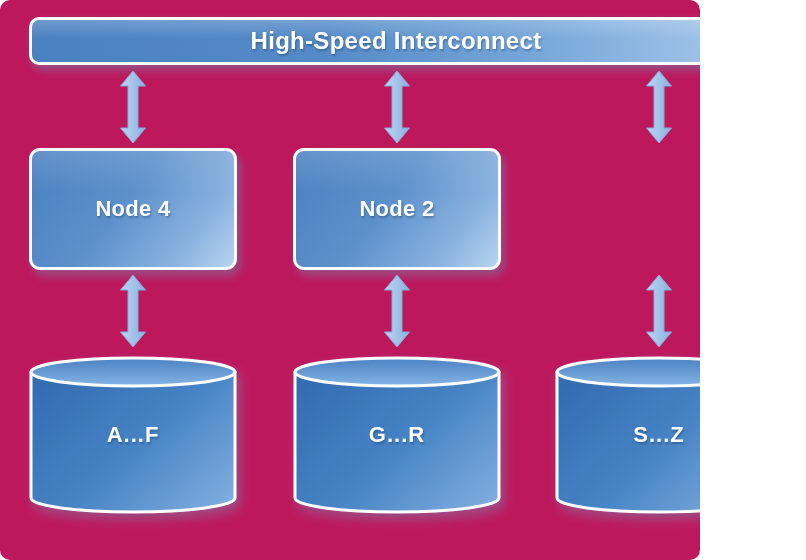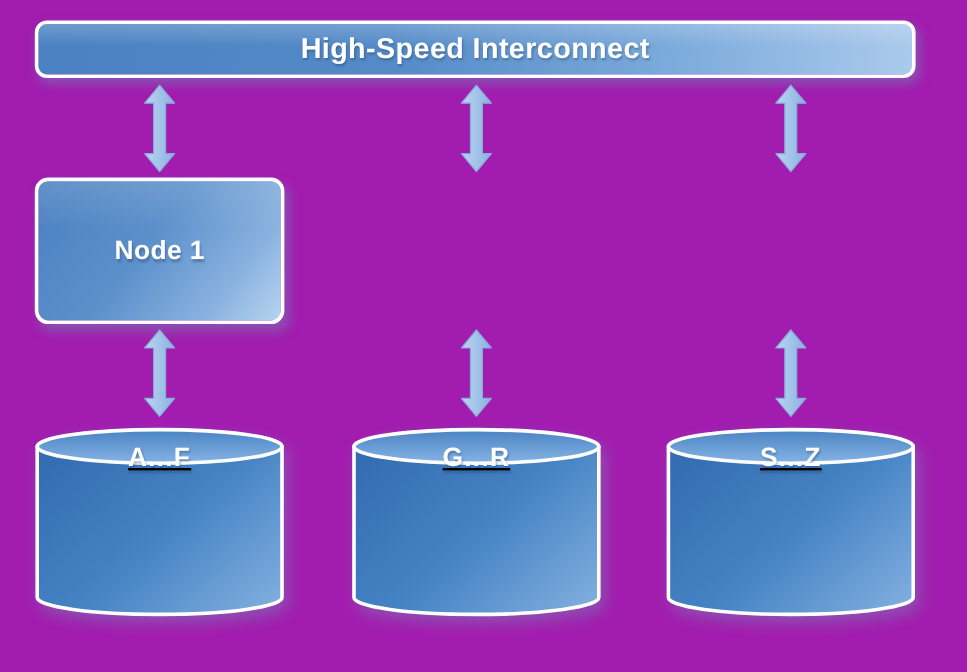--- a/index.html
+++ b/index.html
@@ -1,22 +1,23 @@
 <!DOCTYPE html>
 <html><head>
 <meta charset="utf-8">
 <style>
   html, body { margin: 0; padding: 0; background: #ffffff; }
   .canvas {
     position: relative;
-    width: 806px;
+    width: 700px;
     height: 560px;
-    background: #a21caf;
+    background: #be185d;
     font-family: "Liberation Sans", sans-serif;
     overflow: hidden;
+    border-radius: 10px;
   }
   .shape-label {
     color: #ffffff;
     font-weight: bold;
     text-shadow: 1px 2px 2px rgba(25, 55, 95, 0.38);
     letter-spacing: 0.3px;
     user-select: none;
   }
   
   .interconnect {
@@ -72,24 +73,23 @@
     width: 212px; height: 162px;
   }
   .cylinder svg { filter: drop-shadow(4px 6px 6px rgba(115, 145, 182, 0.45)); }
   .cyl-1 { left: 27px; }
   .cyl-2 { left: 291px; }
   .cyl-3 { left: 553px; }
   .cylinder .label-layer {
     position: absolute;
     left: 0; right: 0; top: 14px; bottom: 14px;
     display: flex;
-    align-items: flex-start;
+    align-items: center;
     justify-content: center;
     pointer-events: none;
-    text-decoration: underline;
   }
   .cylinder .shape-label { font-size: 22px; letter-spacing: 1px; }
   .defs-holder { position: absolute; width: 0; height: 0; }
 </style>
 </head>
 <body>
 
 <svg class="defs-holder" aria-hidden="true">
   <defs>
     <linearGradient id="arrowGrad" x1="0" y1="0" x2="1" y2="0">
@@ -125,21 +125,24 @@
       <polygon points="15,1 27.5,16 20,16 20,58 27.5,58 15,73 2.5,58 10,58 10,16 2.5,16" fill="url(#arrowGrad)" stroke="#85acd9" stroke-width="1" stroke-linejoin="round"></polygon>
     </svg>
   </div>
   <div class="arrow arrow-row-1 arrow-col-3">
     <svg width="30" height="74" viewBox="0 0 30 74">
       <polygon points="15,1 27.5,16 20,16 20,58 27.5,58 15,73 2.5,58 10,58 10,16 2.5,16" fill="url(#arrowGrad)" stroke="#85acd9" stroke-width="1" stroke-linejoin="round"></polygon>
     </svg>
   </div>
 
   <div class="node node-1">
-    <span class="shape-label">Node 1</span>
+    <span class="shape-label">Node 4</span>
+  </div>
+  <div class="node node-2">
+    <span class="shape-label">Node 2</span>
   </div>
 
   <div class="arrow arrow-row-2 arrow-col-1">
     <svg width="30" height="74" viewBox="0 0 30 74">
       <polygon points="15,1 27.5,16 20,16 20,58 27.5,58 15,73 2.5,58 10,58 10,16 2.5,16" fill="url(#arrowGrad)" stroke="#85acd9" stroke-width="1" stroke-linejoin="round"></polygon>
     </svg>
   </div>
   <div class="arrow arrow-row-2 arrow-col-2">
     <svg width="30" height="74" viewBox="0 0 30 74">
       <polygon points="15,1 27.5,16 20,16 20,58 27.5,58 15,73 2.5,58 10,58 10,16 2.5,16" fill="url(#arrowGrad)" stroke="#85acd9" stroke-width="1" stroke-linejoin="round"></polygon>

